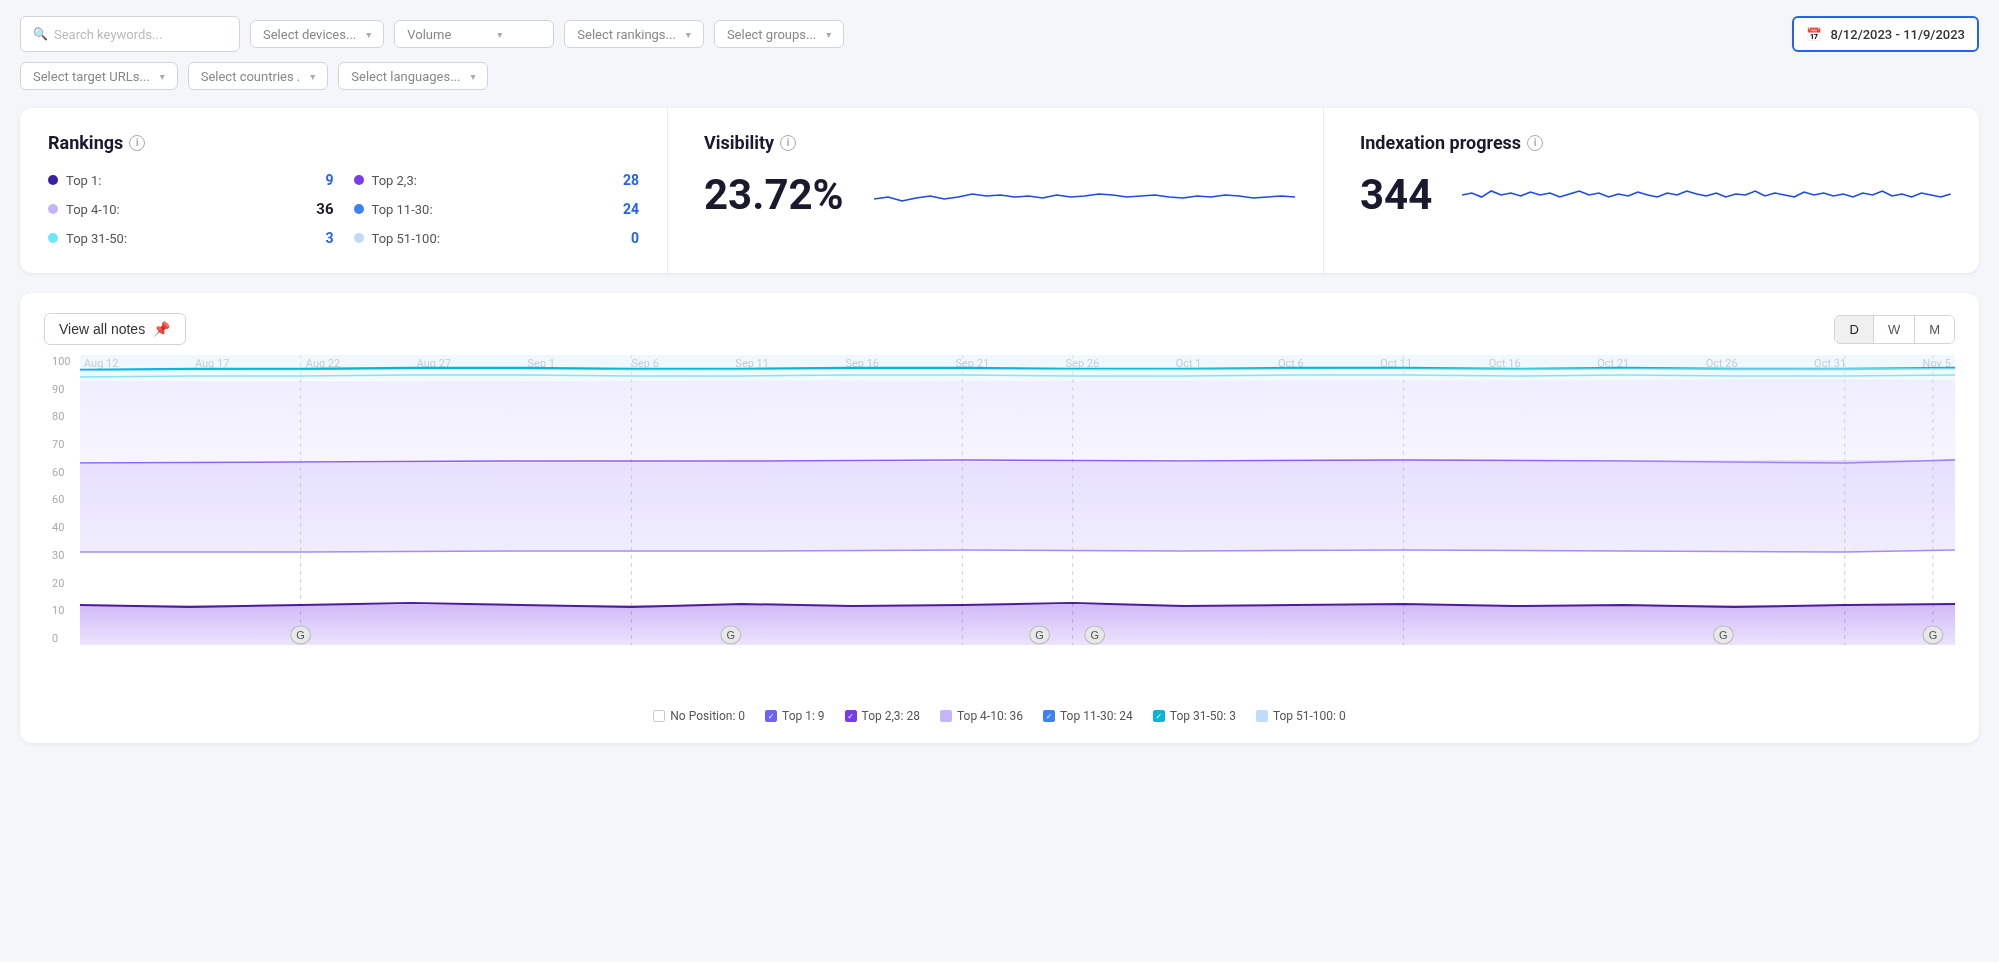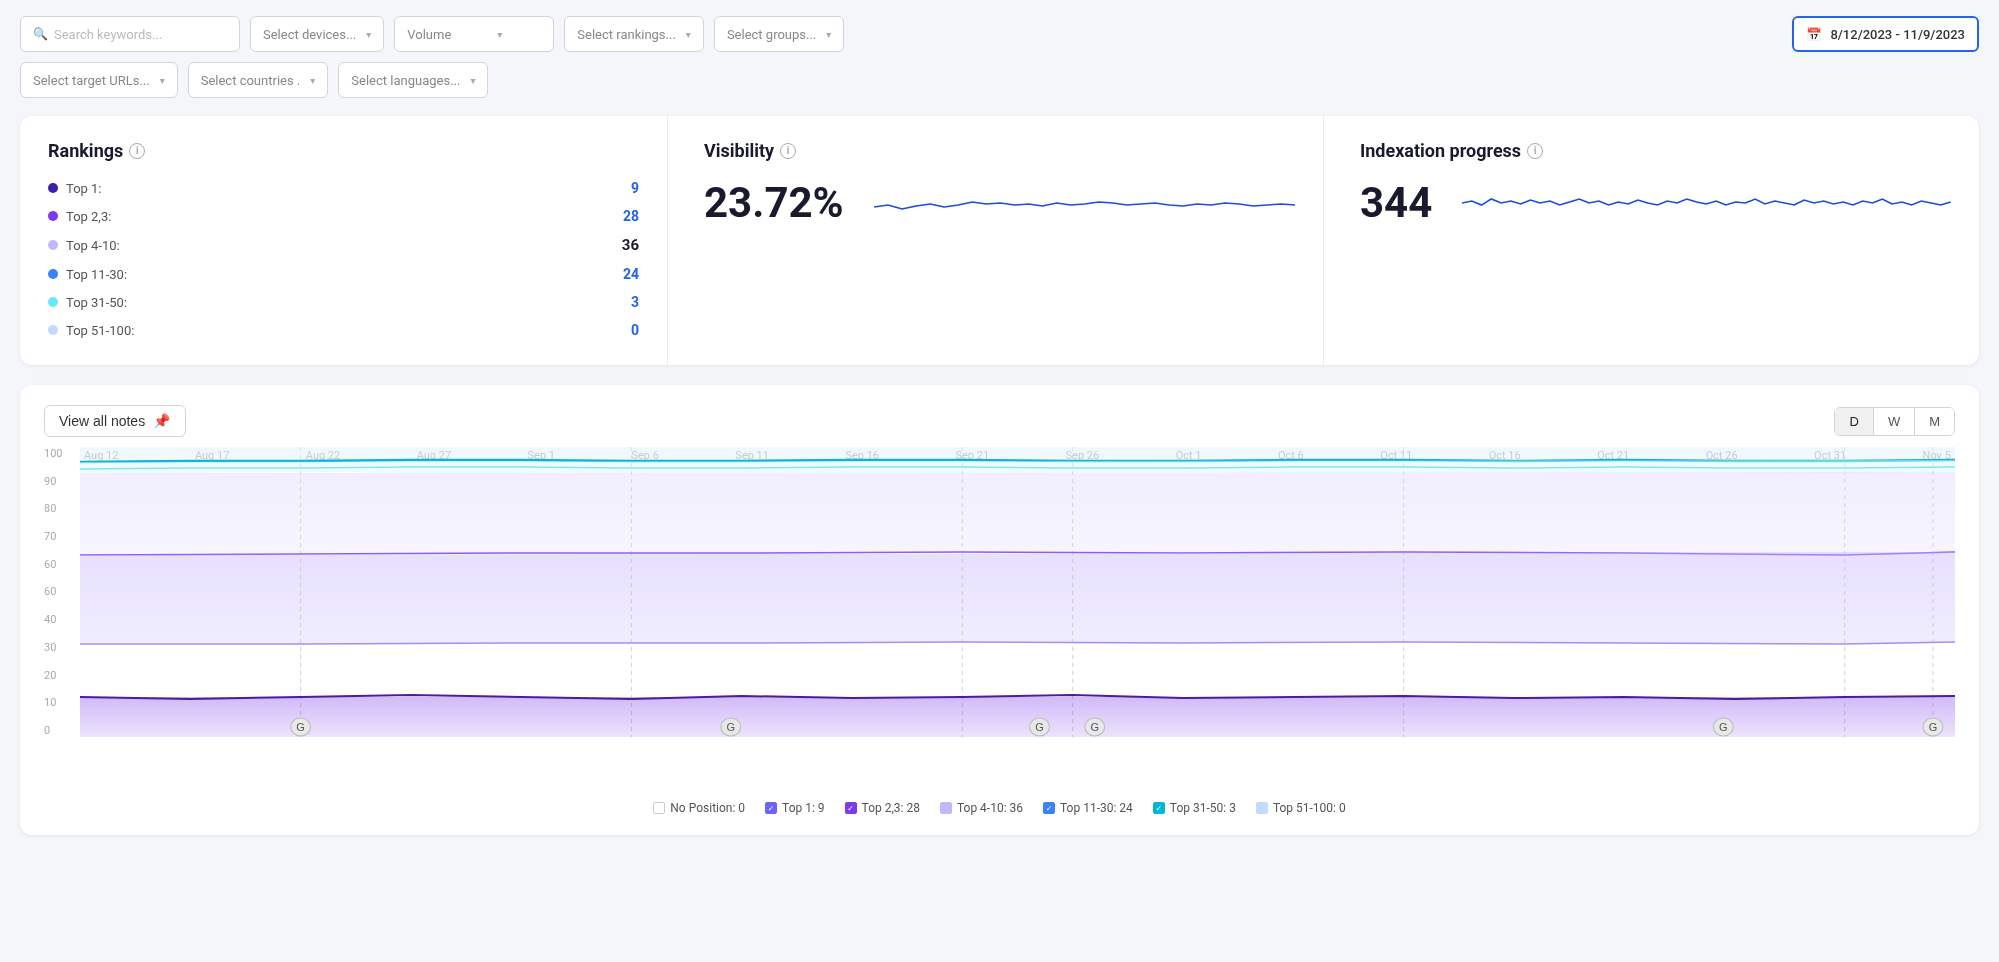--- a/index.html
+++ b/index.html
@@ -8,35 +8,35 @@
     .app-container { background: #f4f6f9; min-height: 962px; padding: 16px 20px; }
 
     
     .tabs { display: flex; gap: 0; border-bottom: 2px solid #e0e4ea; margin-bottom: 16px; }
     .tab { padding: 10px 18px; cursor: pointer; font-size: 16px; font-weight: 500; color: #555; border-bottom: 3px solid transparent; margin-bottom: -2px; }
     .tab.active { color: #2563eb; border-bottom: 3px solid #2563eb; }
 
     
     .filter-row { display: flex; gap: 10px; align-items: center; flex-wrap: wrap; margin-bottom: 10px; }
     .filter-input { display: flex; align-items: center; border: 1px solid #d1d5db; border-radius: 6px; background: #fff; padding: 6px 12px; gap: 6px; height: 36px; font-size: 13px; color: #888; min-width: 220px; }
-    .filter-select { display: flex; align-items: center; border: 1px solid #d1d5db; border-radius: 6px; background: #fff; padding: 6px 12px; gap: 6px; height: 36px; font-size: 13px; color: #888; cursor: pointer; white-space: nowrap; }
+    .filter-select { display: flex; align-items: center; border: 1px solid #d1d5db; border-radius: 6px; background: #fff; padding: 6px 12px; gap: 6px; height: 28px; font-size: 13px; color: #888; cursor: pointer; white-space: nowrap; }
     .filter-select .chevron { font-size: 10px; color: #aaa; margin-left: 4px; }
     .date-picker { display: flex; align-items: center; border: 2px solid #2563eb; border-radius: 6px; background: #fff; padding: 6px 12px; gap: 8px; height: 36px; font-size: 13px; color: #333; font-weight: 500; cursor: pointer; margin-left: auto; }
 
     .filter-row2 { display: flex; gap: 10px; align-items: flex-end; margin-bottom: 18px; }
 
     
     .stats-row { display: flex; gap: 8px; background: #fff; border-radius: 12px; margin-bottom: 20px; box-shadow: 0 1px 4px rgba(0,0,0,0.07); overflow: hidden; }
     .stat-card { flex: 1; padding: 24px 28px; border-right: 1px solid #e8ecf0; }
     .stat-card:last-child { border-right: none; }
     .stat-card-title { font-size: 18px; font-weight: 700; color: #1a1a2e; margin-bottom: 16px; display: flex; align-items: center; gap: 6px; }
     .stat-card-title .info-icon { width: 16px; height: 16px; border-radius: 50%; border: 1.5px solid #aaa; display: inline-flex; align-items: center; justify-content: center; font-size: 10px; color: #aaa; font-weight: 700; }
 
     
-    .rankings-grid { display: grid; grid-template-columns: 1fr; gap: 6px 20px; }
+    .rankings-grid { display: grid; grid-template-columns: 1fr 1fr; gap: 6px 20px; }
     .rank-row { display: flex; align-items: center; gap: 8px; padding: 3px 0; }
     .rank-dot { width: 10px; height: 10px; border-radius: 50%; flex-shrink: 0; }
     .rank-label { color: #555; font-size: 13px; flex: 1; }
     .rank-value { font-size: 14px; font-weight: 700; color: #2563eb; }
 
     
     .visibility-content { display: flex; align-items: center; gap: 30px; }
     .visibility-number { font-size: 42px; font-weight: 700; color: #1a1a2e; }
     .sparkline-container { flex: 1; height: 50px; }
 
@@ -48,21 +48,21 @@
     .chart-section { background: #fff; border-radius: 12px; padding: 20px 24px; box-shadow: 0 1px 4px rgba(0,0,0,0.07); }
     .chart-toolbar { display: flex; align-items: center; margin-bottom: 10px; }
     .view-notes-btn { display: flex; align-items: center; gap: 8px; border: 1px solid #d1d5db; border-radius: 6px; padding: 7px 14px; font-size: 14px; color: #333; background: #fff; cursor: pointer; font-weight: 500; }
     .period-buttons { margin-left: auto; display: flex; gap: 0; border: 1px solid #d1d5db; border-radius: 6px; overflow: hidden; }
     .period-btn { padding: 6px 14px; font-size: 13px; background: #fff; border: none; cursor: pointer; color: #555; font-weight: 500; }
     .period-btn.active { background: #f0f0f0; color: #222; }
     .period-btn + .period-btn { border-left: 1px solid #d1d5db; }
 
     
     .chart-area { position: relative; width: 100%; height: 340px; }
-    .chart-y-labels { position: absolute; left: 0; top: 0; height: 290px; display: flex; flex-direction: column; justify-content: space-between; font-size: 11px; color: #aaa; padding-right: 8px; width: 30px; }
+    .chart-y-labels { position: absolute; left: 8px; top: 0; height: 290px; display: flex; flex-direction: column; justify-content: space-between; font-size: 11px; color: #aaa; padding-right: 8px; width: 30px; }
     .chart-plot { position: absolute; left: 36px; right: 0; top: 0; height: 290px; overflow: hidden; }
     .chart-x-labels { display: flex; justify-content: space-between; margin-left: 36px; margin-top: 4px; font-size: 11px; color: #aaa; padding: 0 4px; }
 
     
     .chart-legend { display: flex; gap: 20px; justify-content: center; margin-top: 14px; flex-wrap: wrap; }
     .legend-item { display: flex; align-items: center; gap: 5px; font-size: 12px; color: #555; }
     .legend-box { width: 12px; height: 12px; border: 1.5px solid #ccc; border-radius: 2px; flex-shrink: 0; }
     .legend-checkbox { width: 12px; height: 12px; border: 1.5px solid #555; border-radius: 2px; display: flex; align-items: center; justify-content: center; flex-shrink: 0; }
     .legend-checkbox.checked { background: #6c63ff; border-color: #6c63ff; }
     .legend-checkbox.checked-blue { background: #2563eb; border-color: #2563eb; }

